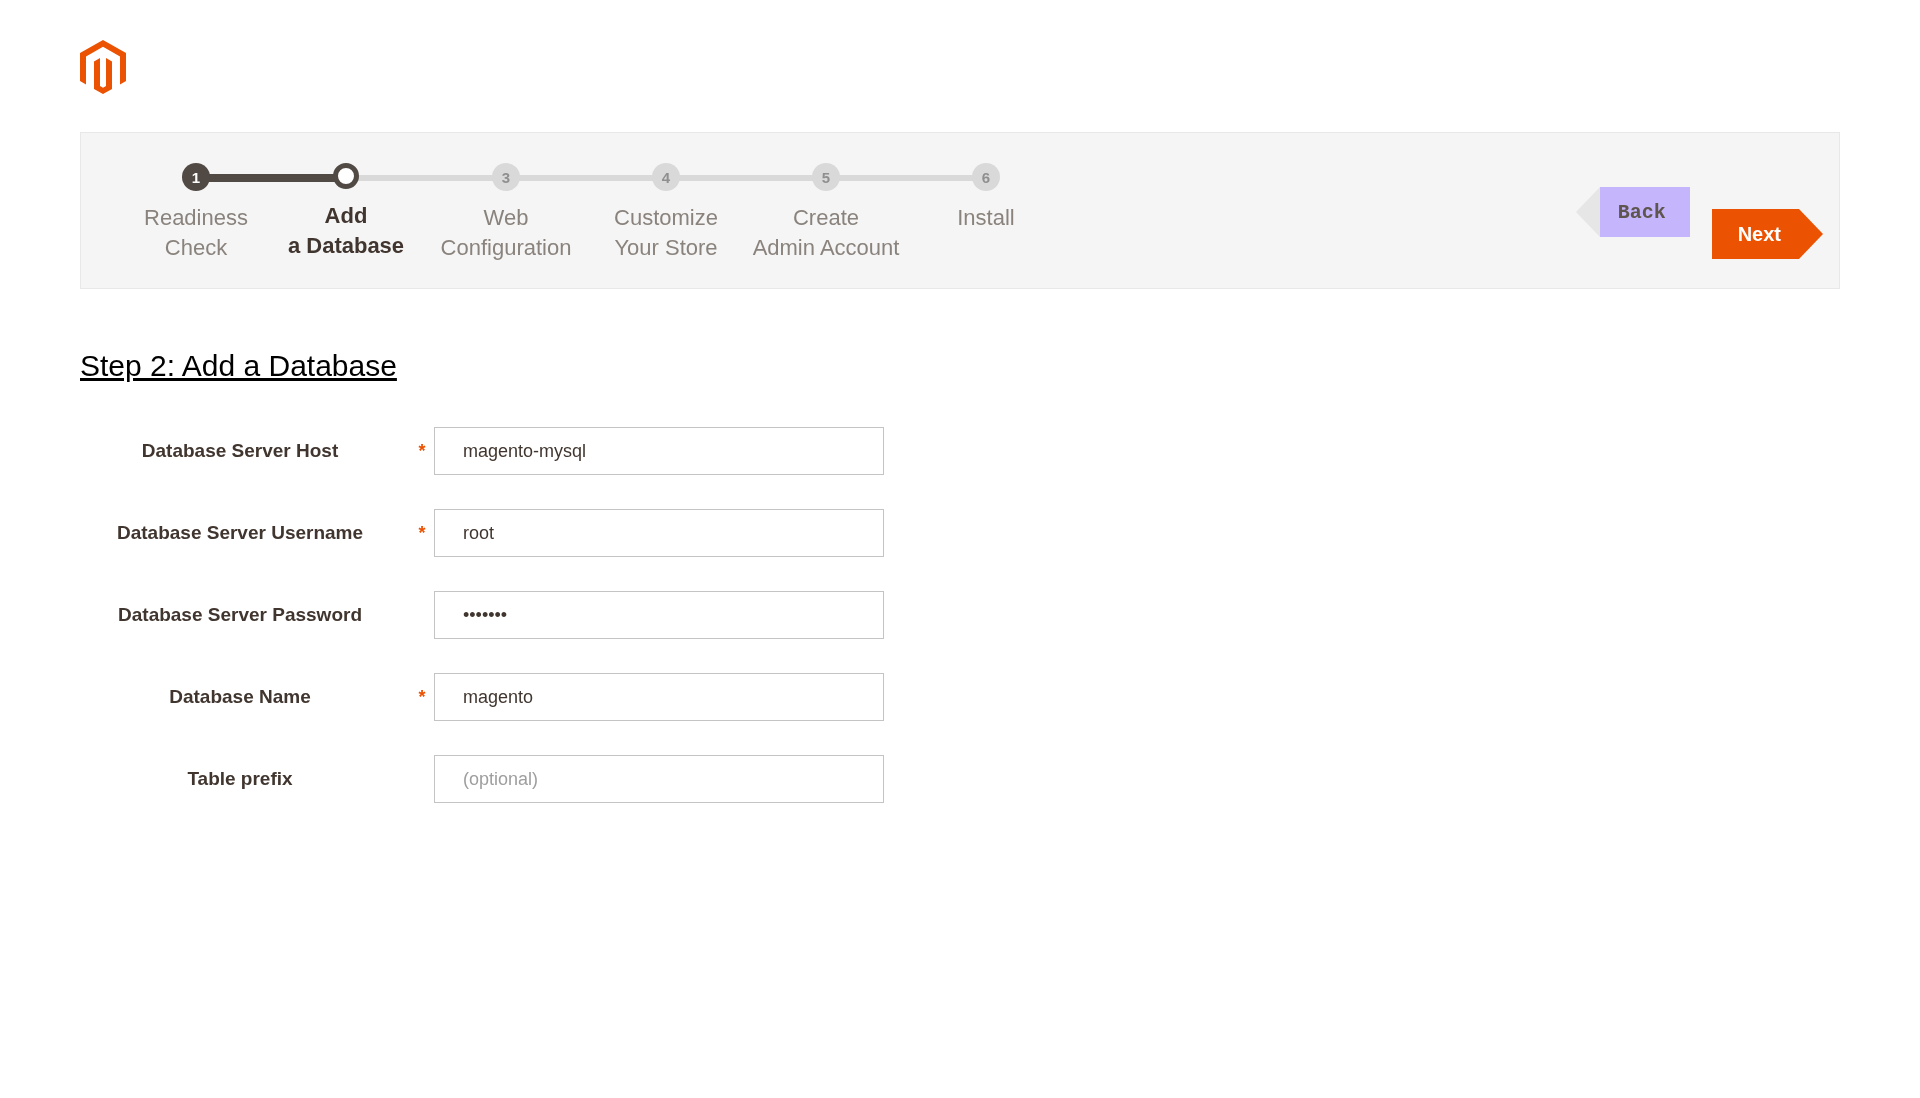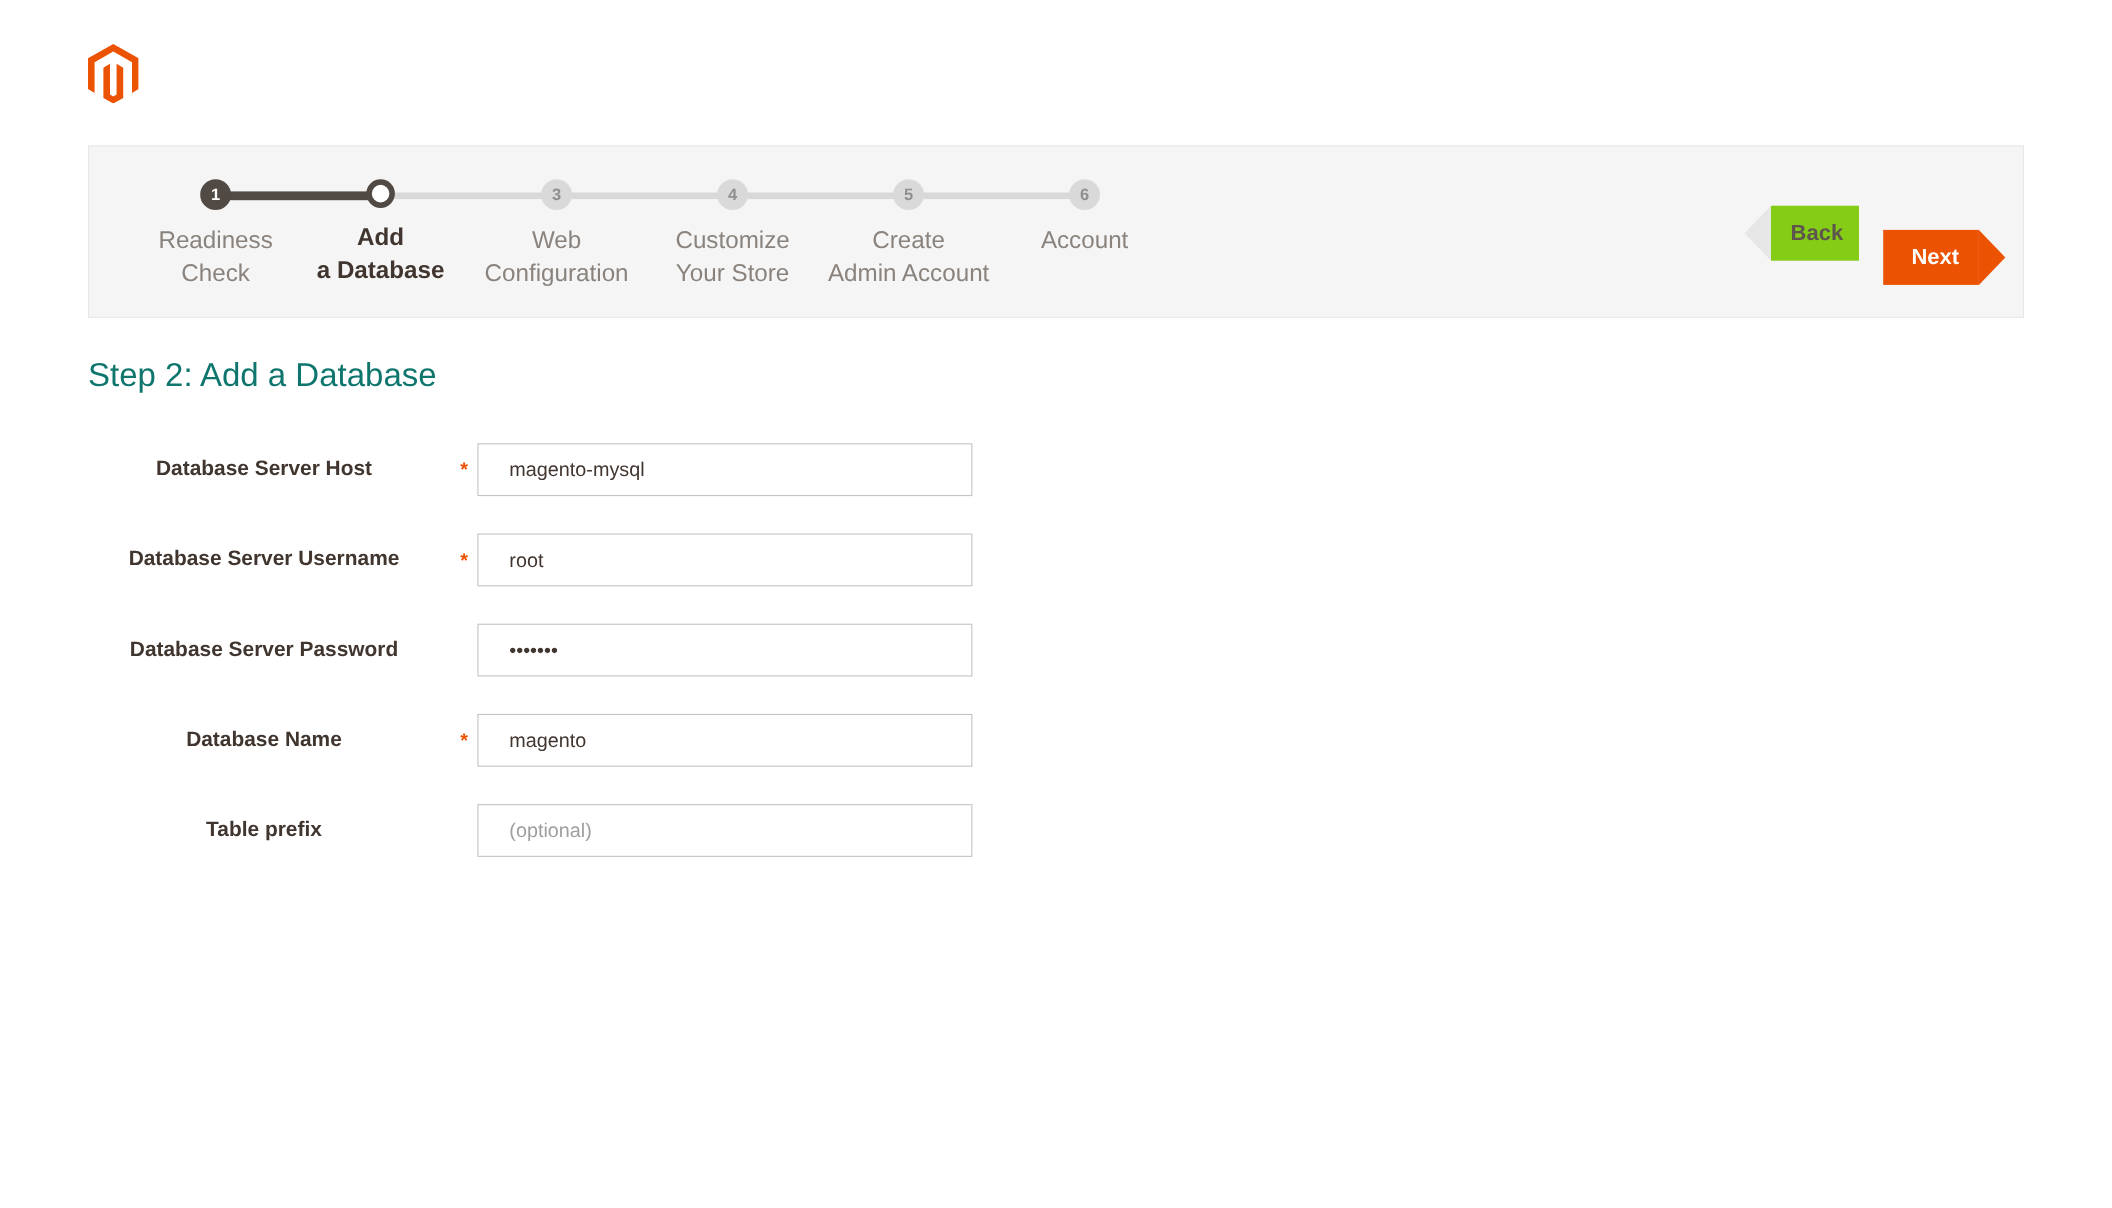--- a/index.html
+++ b/index.html
@@ -81,23 +81,24 @@
   .btn {
     height: 50px;
     display: flex; align-items: center;
     font-size: 20px;
     font-weight: 600;
     cursor: pointer;
     user-select: none;
     position: relative;
   }
   .btn-back {
-    background: #84cc16;
+    background: #c4b5fd;
     color: #5e554e;
-    padding: 0 14px 0 18px;
+    padding: 0 24px 0 18px;
+    font-family: Liberation Mono, monospace;
   }
   .btn-back::before {
     content: "";
     position: absolute;
     left: -24px; top: 0;
     border-top: 25px solid transparent;
     border-bottom: 25px solid transparent;
     border-right: 24px solid #e6e6e6;
   }
   .btn-next {
@@ -112,22 +113,23 @@
     right: -24px; top: 0;
     border-top: 25px solid transparent;
     border-bottom: 25px solid transparent;
     border-left: 24px solid #eb5202;
   }
 
   
   .form-title {
     font-size: 30px;
     font-weight: 400;
-    color: #0f766e;
-    margin: 36px 0 44px 0;
+    color: #000000;
+    margin: 60px 0 44px 0;
+    text-decoration: underline;
   }
   .form-row {
     display: flex;
     align-items: center;
     margin-bottom: 34px;
   }
   .form-label {
     width: 330px;
     text-align: center;
     font-size: 19px;
@@ -196,21 +198,21 @@
         <div class="step-label">Customize
 Your Store</div>
       </div>
       <div class="step-col wide">
         <div class="step-circle">5</div>
         <div class="step-label">Create
 Admin Account</div>
       </div>
       <div class="step-col">
         <div class="step-circle">6</div>
-        <div class="step-label">Account</div>
+        <div class="step-label">Install</div>
       </div>
     </div>
 
     <div class="btns-side">
       <div class="btn btn-back">Back</div>
       <div class="btn btn-next">Next</div>
     </div>
   </div>
 
   <h1 class="form-title">Step 2: Add a Database</h1>

